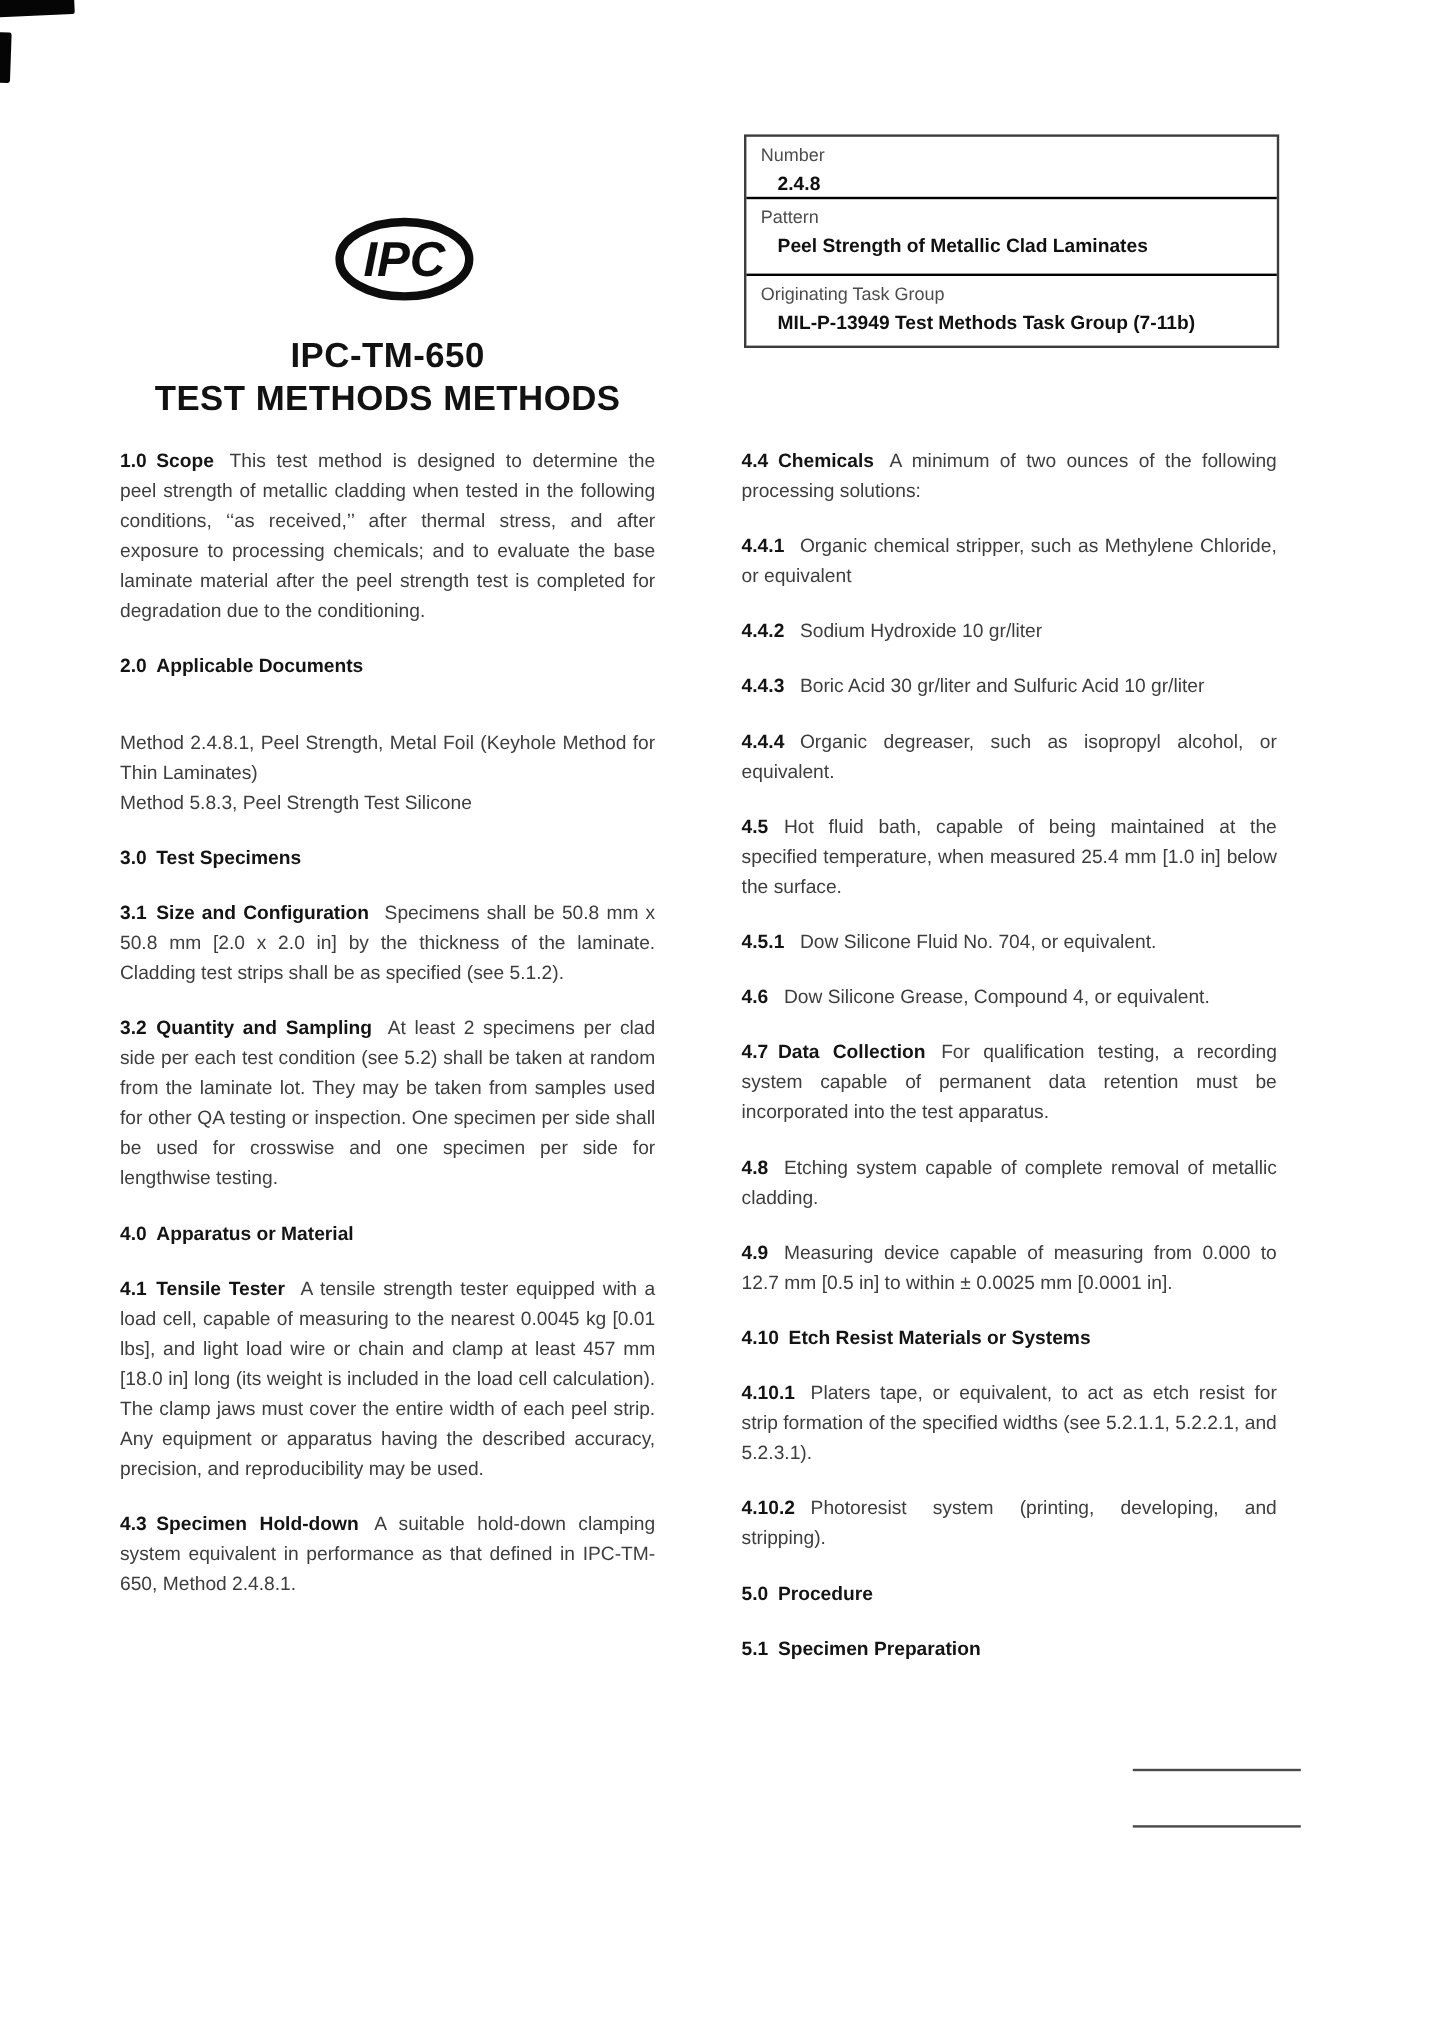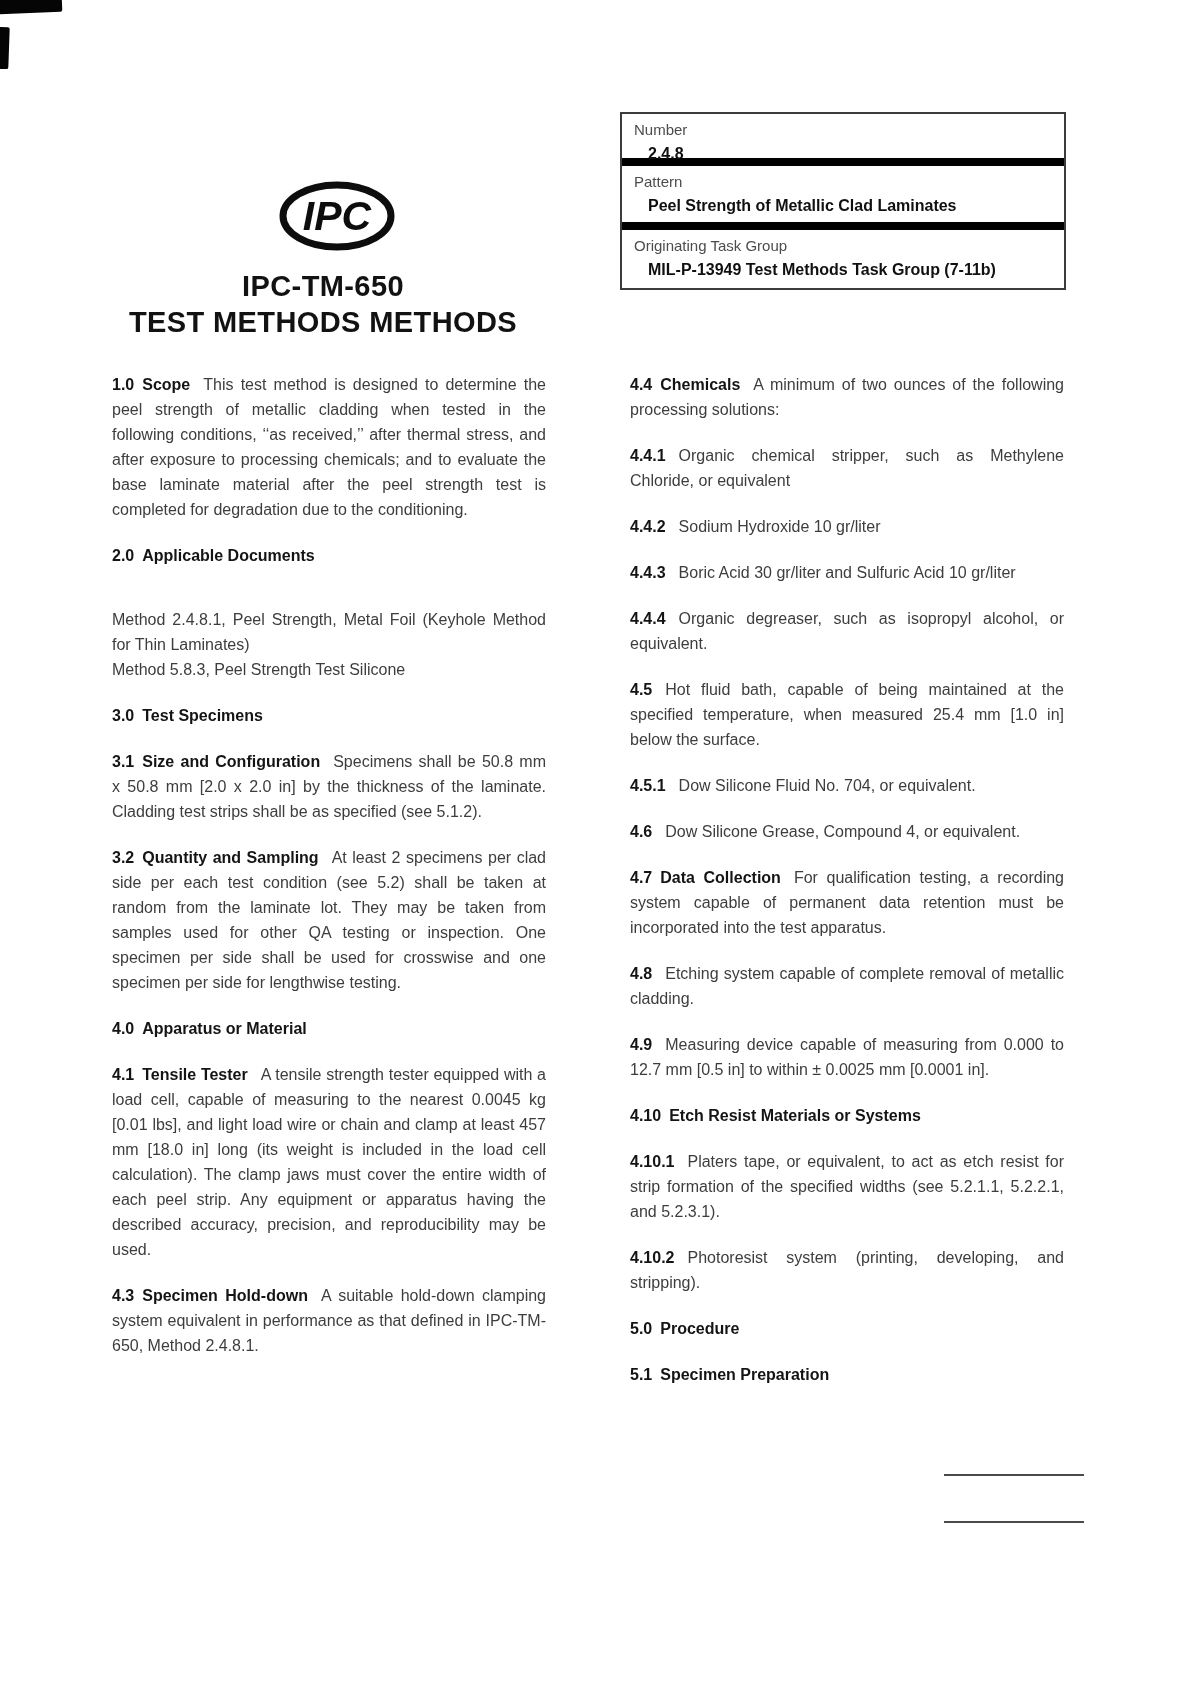--- a/index.html
+++ b/index.html
@@ -29,47 +29,47 @@
   .masthead {
     position: absolute; left: 100px; top: 180px; width: 446px;
     text-align: center;
   }
   .logo { display: inline-block; transform: translateX(14px); }
   .logo svg { display: block; }
   .doc-title {
     margin: 0; font-weight: bold; color: #121212;
     font-size: 29px; line-height: 36px; letter-spacing: 0.4px;
   }
-  .doc-title.first { margin-top: 12px; }
+  .doc-title.first { margin-top: 22px; }
 
   
   .info-table {
     position: absolute; left: 620px; top: 112px; width: 446px;
     border: 2px solid #3c3c3c; background: #fff;
   }
-  .info-row { border-bottom: 8px solid #000000; display: flex; }
+  .info-row { border-bottom: 2px solid #000000; display: flex; }
   .info-row:last-child { border-bottom: none; }
   .info-cell { padding: 6px 10px 2px 12px; flex: 1 1 auto; }
   .cell-divider { border-right: 2px solid #3c3c3c; flex: 0 0 232px; }
   .row-number { height: 52px; }
   .row-subject { height: 64px; }
   .row-daterev { height: 60px; }
   .row-taskgroup { height: 58px; }
   .lbl { font-size: 15px; color: #4c4c4c; line-height: 19px; }
   .val { font-size: 16px; font-weight: bold; color: #101010; margin: 5px 0 0 14px; line-height: 19px; }
 
   
   .col {
     position: absolute; top: 372px; width: 446px;
     font-size: 16px; line-height: 25px; color: #3d3d3d;
     text-align: justify;
   }
   .col-left { left: 100px; }
   .col-right { left: 618px; }
-  .para { margin: 0 0 21px 12px; }
+  .para { margin: 0 0 21px 0; }
   .para.heading { font-weight: bold; color: #141414; text-align: left; }
   .para .head { font-weight: bold; color: #141414; margin-right: 13px; }
   .para.big-gap { margin-top: 39px; }
   .para .ln { display: block; }
 
   
   .rule {
     position: absolute; left: 944px; width: 140px; height: 2px;
     background: #4a4a4a;
   }

